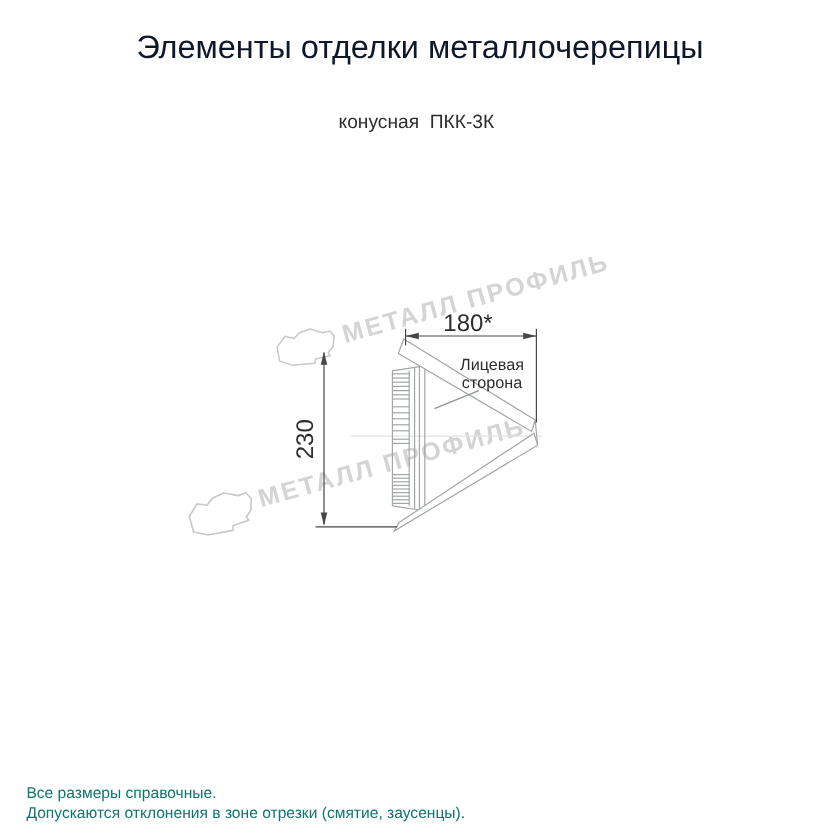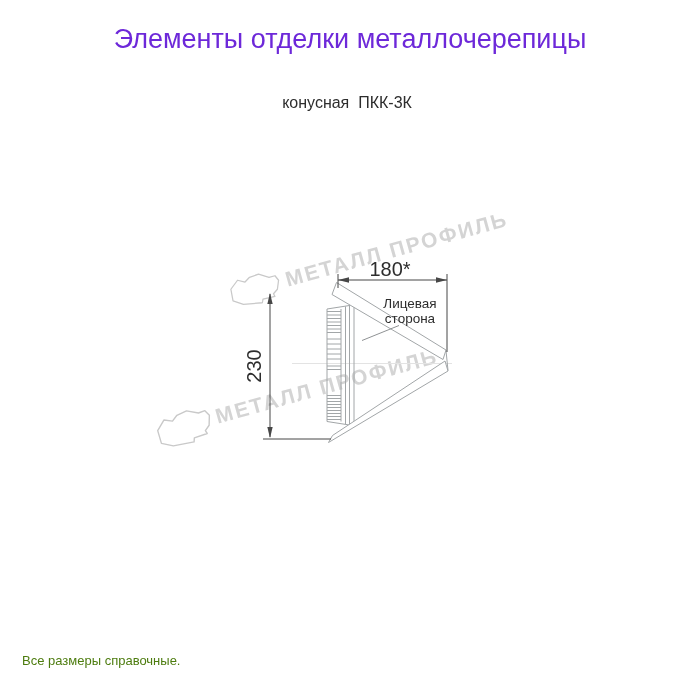--- a/index.html
+++ b/index.html
@@ -9,21 +9,21 @@
     --wm-color:#d4d4d4;
     --cloud-line:#c9c9c9;
     --centerline:#e3e3e3;
   }
   *{margin:0;padding:0;box-sizing:border-box;}
   html,body{width:700px;height:700px;background:#ffffff;overflow:hidden;
     font-family:"Liberation Sans", sans-serif;color:var(--text-dark);}
   .page{position:relative;width:700px;height:700px;background:#fff;}
 
   .title{position:absolute;top:24px;left:0;width:700px;text-align:center;
-    font-size:27px;font-weight:normal;color:#6d28d9;}
+    font-size:27px;font-weight:normal;color:#0f172a;}
 
   .subtitle{position:absolute;top:80px;left:0;width:666px;text-align:center;
     font-size:16px;line-height:20px;color:#2d2d2d;}
   .subtitle .model{margin-top:13px;white-space:pre;padding-left:28px;}
 
   
   .wm{position:absolute;z-index:1;}
   .wm-text{position:absolute;font-size:21px;font-weight:bold;letter-spacing:2px;
     color:var(--wm-color);white-space:nowrap;transform-origin:0 50%;}
   .wm1-text{left:286px;top:268px;transform:rotate(-15.5deg);}
@@ -37,21 +37,21 @@
   svg.drawing{position:absolute;left:0;top:0;z-index:2;}
   .pline{stroke:var(--part-line);stroke-width:1;fill:none;}
   .pfill{stroke:var(--part-line);stroke-width:1;fill:#ffffff;}
   .dline{stroke:var(--dim-line);stroke-width:1;fill:none;}
   .darrow{fill:var(--dim-line);stroke:none;}
   .cline{stroke:var(--centerline);stroke-width:1;fill:none;}
   .lline{stroke:#8f9294;stroke-width:1;fill:none;}
   text.dimtext{font-family:"Liberation Sans",sans-serif;font-size:20px;fill:#2d2d2d;}
   text.lbltext{font-family:"Liberation Sans",sans-serif;font-size:13.5px;fill:#2d2d2d;}
 
-  .notes{position:absolute;left:22px;top:652px;font-size:13px;line-height:17px;color:#4d7c0f;}
+  .notes{position:absolute;left:22px;top:652px;font-size:13px;line-height:17px;color:#0f766e;}
 </style>
 </head>
 <body>
 
 <div class="page">
 
   <div class="wm">
     <svg class="cloud cloud1" width="54" height="44" viewBox="0 0 60 45">
       <polygon points="6.7,38 4.3,25 11.7,15 20,17 25,11.7 35,8.3 46.7,11.7 53.3,10 57.3,15 56,25 51.7,30 53.3,33 40,36 39.3,40 18.3,41.7"></polygon>
     </svg>
@@ -133,15 +133,16 @@
 
     <g>
       <line class="lline" x1="399" y1="325.5" x2="362" y2="340.5"></line>
       <text class="lbltext" x="410" y="308" text-anchor="middle">Лицевая</text>
       <text class="lbltext" x="410" y="323" text-anchor="middle">сторона</text>
     </g>
   </svg>
 
   <div class="notes">
     <div>Все размеры справочные.</div>
+    <div>Допускаются отклонения в зоне отрезки (смятие, заусенцы).</div>
   </div>
 
 </div>
 
 </body></html>

